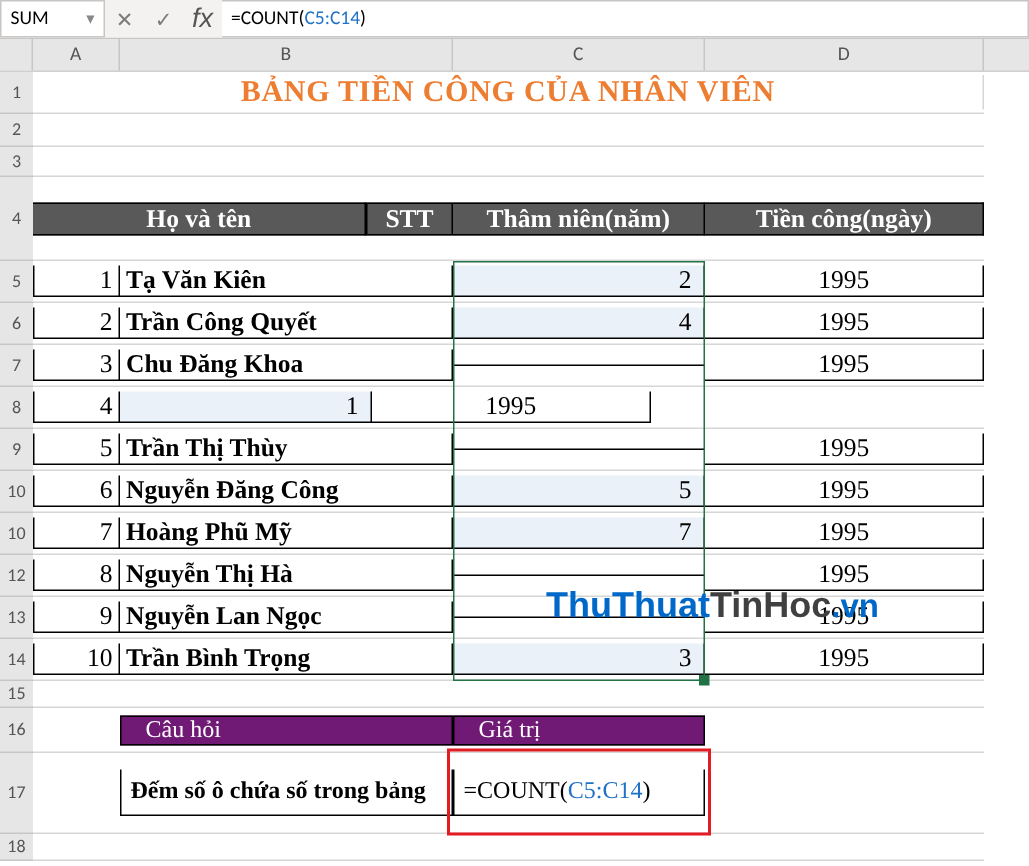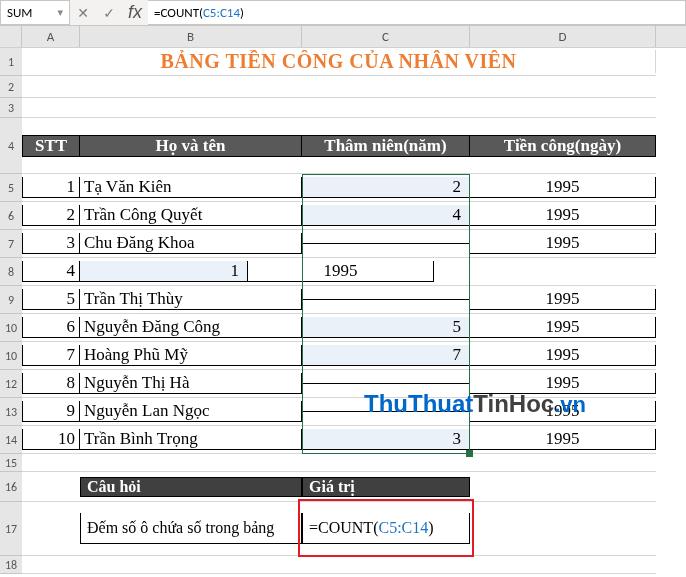--- a/index.html
+++ b/index.html
@@ -107,21 +107,21 @@
     border-bottom: 1px solid #d6d6d6;
     align-items: center;
   }
   .cell {
     border-right: 1px solid #d6d6d6;
     display: flex; align-items: center;
     padding: 0 4px;
     overflow: hidden;
   }
   .cellA { width: 58px; }
-  .cellB { width: 222px; }
+  .cellB { width: 222px; font-weight: bold; }
   .cellC { width: 168px; }
   .cellD { width: 186px; }
 
   
   .h1 { height: 28px; }
   .h2 { height: 22px; }
   .h3 { height: 20px; }
   .h4 { height: 56px; }
   .hd { height: 28px; }
   .h15 { height: 18px; }
@@ -164,27 +164,27 @@
   .td.first-col { border-left: 1px solid #000; justify-content: flex-end; padding-right: 4px;}
   .td.nameL { justify-content: flex-start; padding-left: 4px;}
   .td.numR { justify-content: flex-end; padding-right: 8px;}
   .td.center { justify-content: center; }
   .selC {
     background: #eaf1f8;
   }
 
   
   .ohdr {
-    background: #404040;
+    background: #701a75;
     color: #fff;
     font-family: "Times New Roman", serif;
-    font-weight: bold;
+    font-weight: normal;
     font-size: 16px;
     border: 1px solid #000 !important;
-    padding-left: 6px;
+    padding-left: 16px;
   }
 
   
   .qcell {
     font-family: "Times New Roman", serif;
     font-size: 16px;
     border: 1px solid #000 !important;
     border-top: none !important;
     padding: 4px 6px;
     align-items: flex-start;
@@ -292,22 +292,22 @@
       <div class="cell cellD"></div>
     </div>
     <div class="row h3">
       <div class="cell cellA"></div>
       <div class="cell cellB"></div>
       <div class="cell cellC"></div>
       <div class="cell cellD"></div>
     </div>
 
     <div class="row h4">
+      <div class="cell cellB thdr">Họ và tên</div>
       <div class="cell cellA thdr" style="border-left:1px solid #000">STT</div>
-      <div class="cell cellB thdr">Họ và tên</div>
       <div class="cell cellC thdr">Thâm niên(năm)</div>
       <div class="cell cellD thdr">Tiền công(ngày)</div>
     </div>
 
     <div id="data-rows">
         <div class="row hd">
           <div class="cell cellA td first-col">1</div>
           <div class="cell cellB td nameL">Tạ Văn Kiên</div>
           <div class="cell cellC td numR selC">2</div>
           <div class="cell cellD td center">1995</div>

